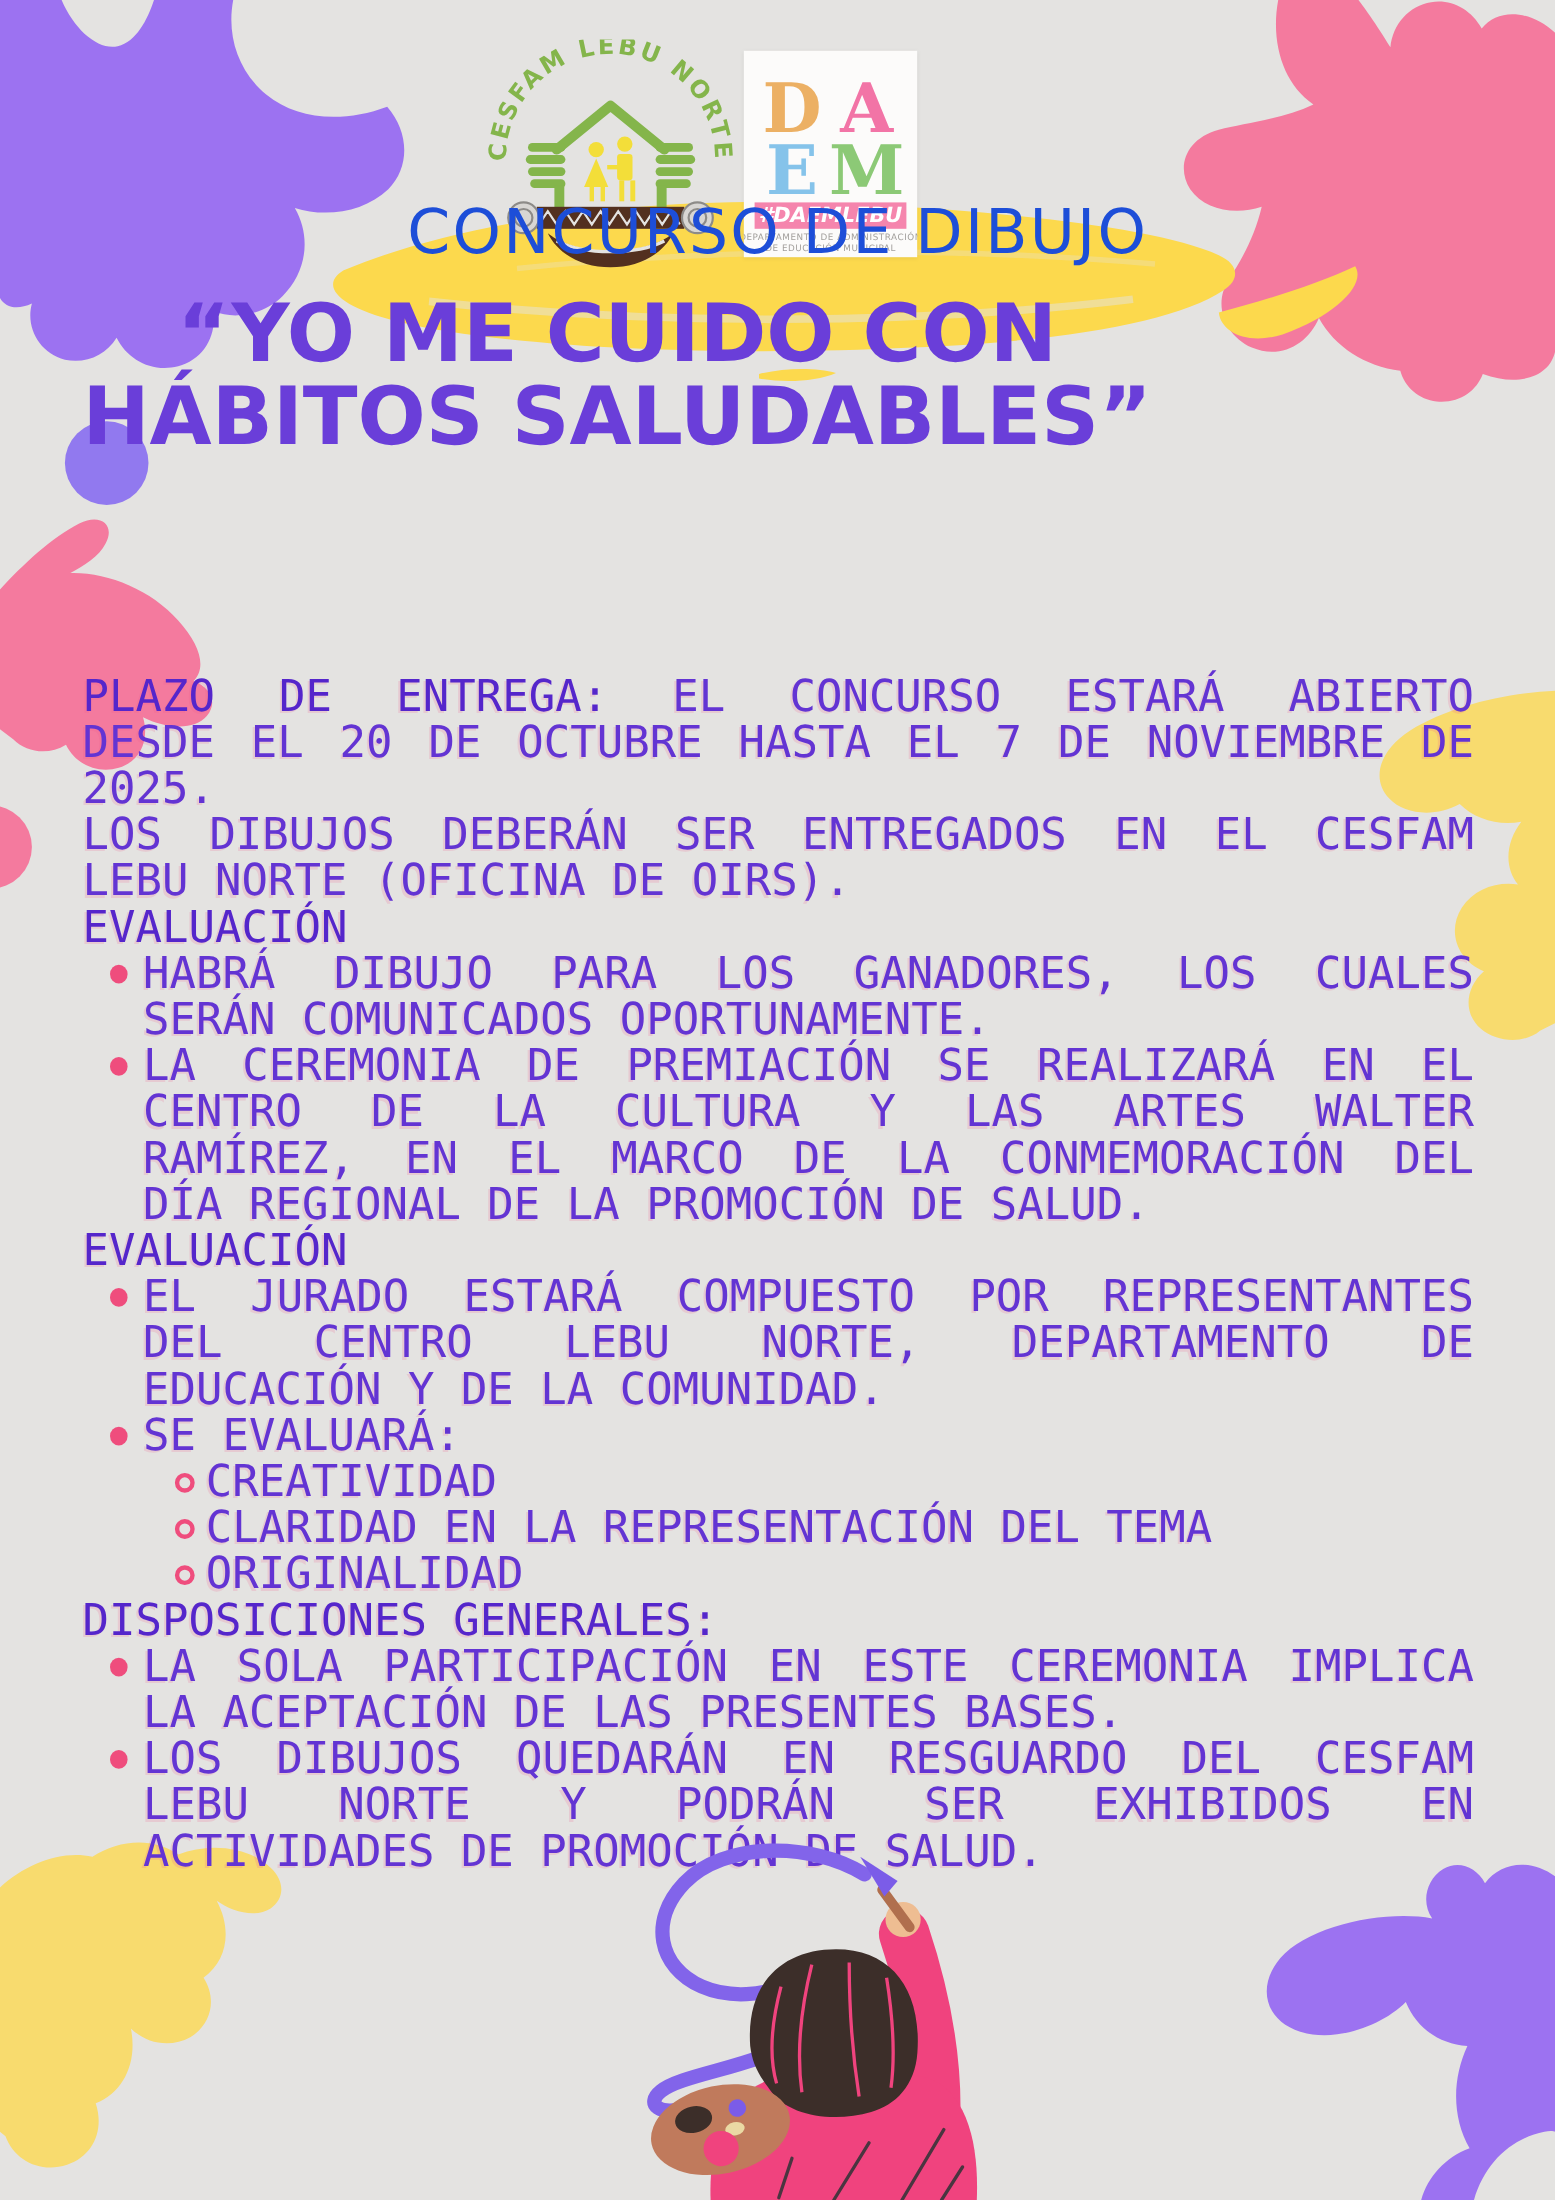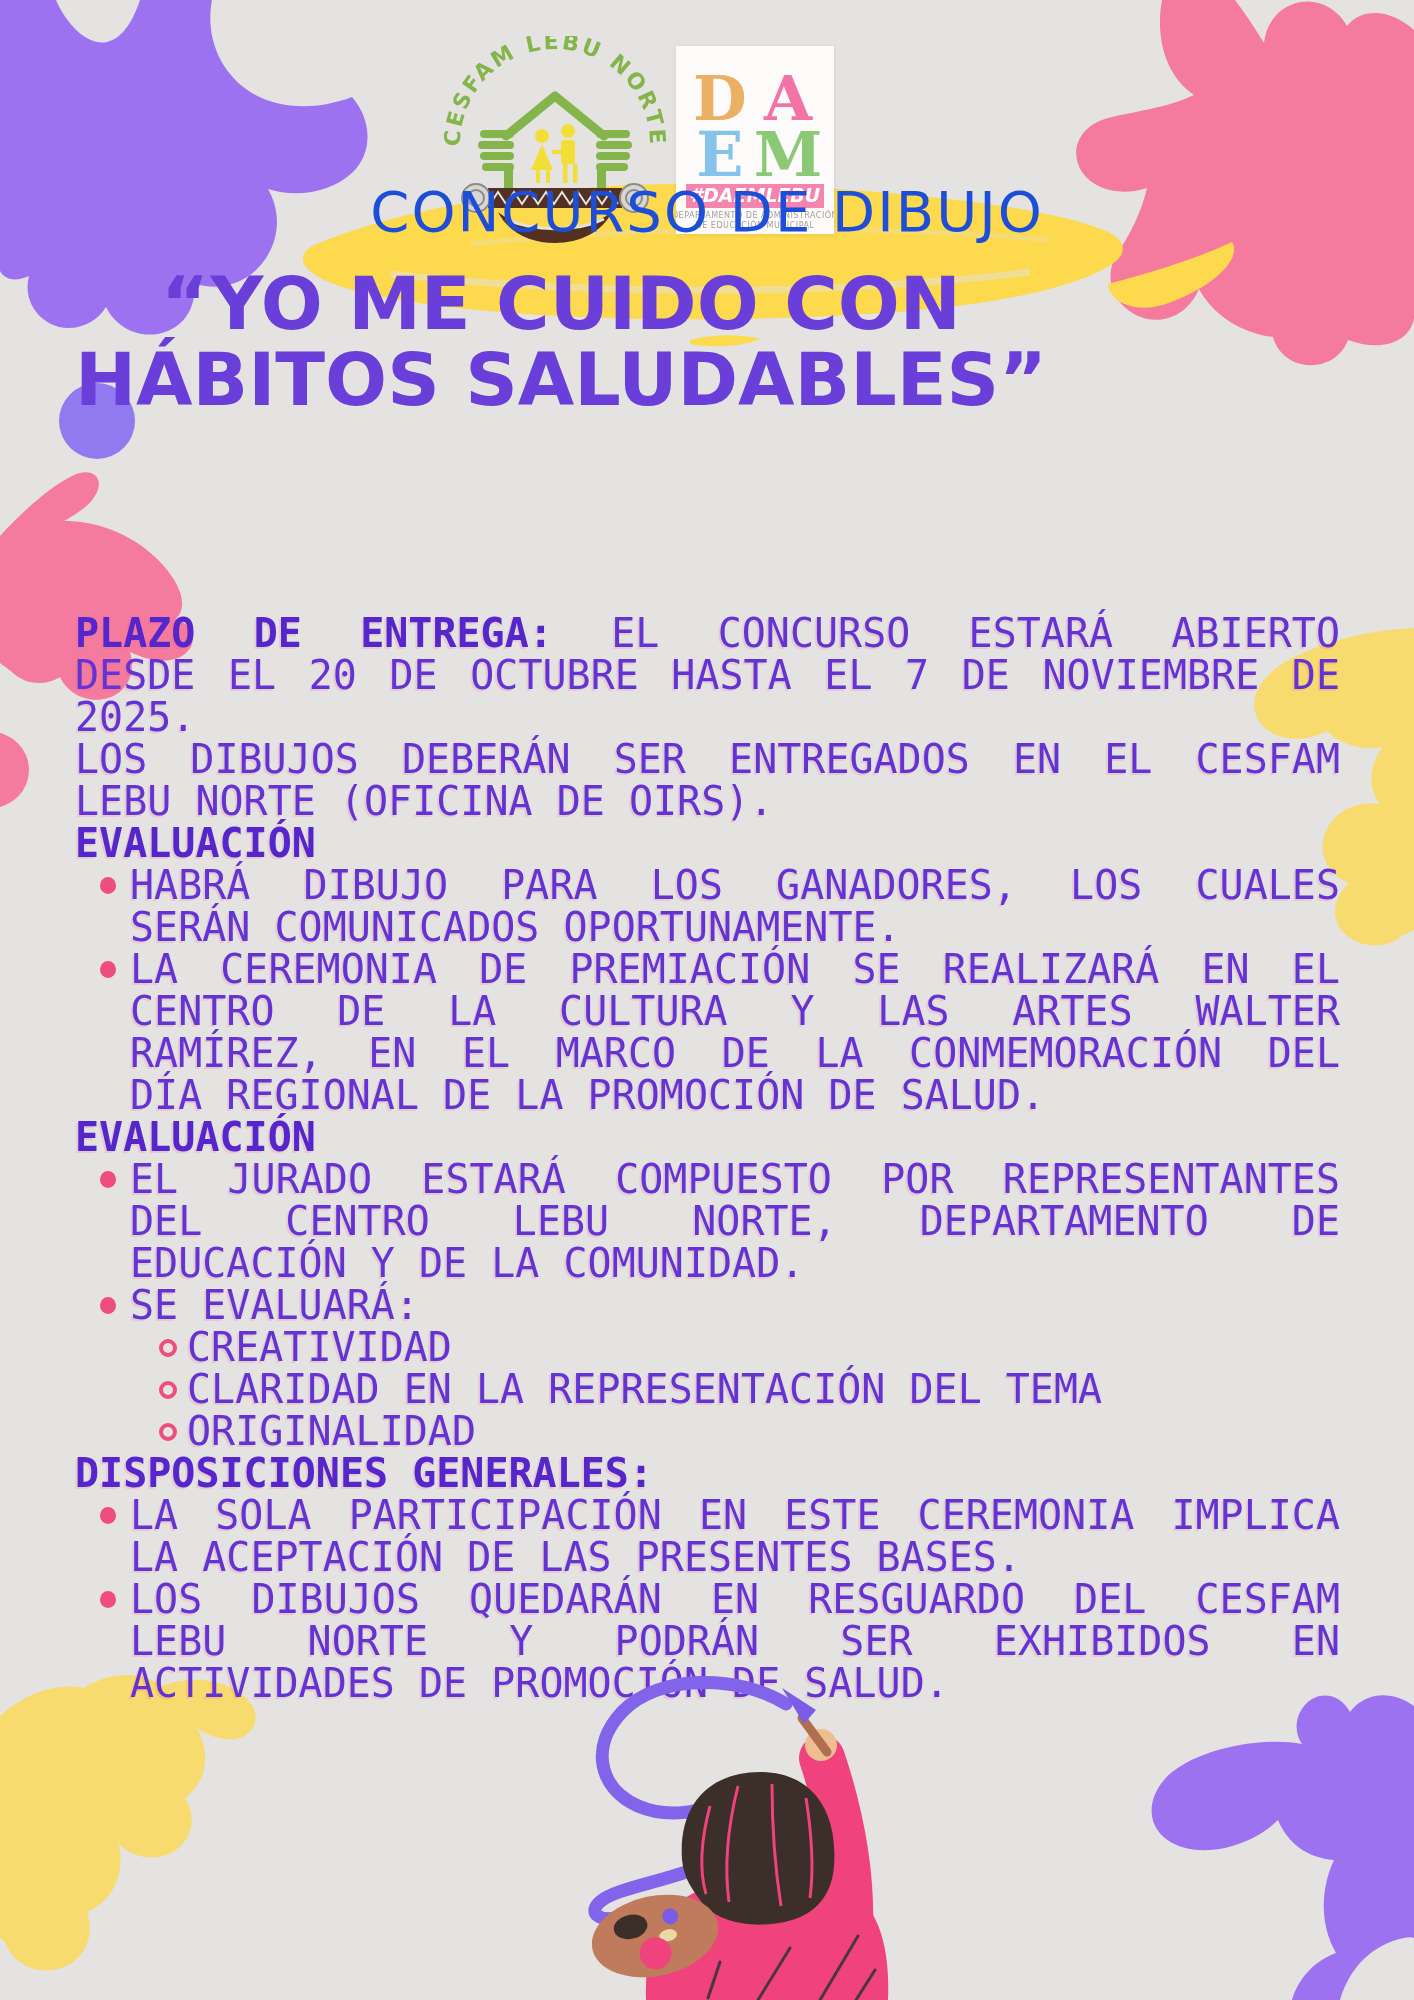--- a/index.html
+++ b/index.html
@@ -30,21 +30,21 @@
   .rules{
     position:absolute;left:75px;top:612px;width:1265px;
     color:#6334d3;
     font-family:"DejaVu Sans Mono","Liberation Mono",monospace;
     text-shadow:-2px 2px 0 rgba(240,90,140,0.18);
   }
   .line{position:relative;height:42px;font-size:40px;line-height:42px;}
   .line.j{text-align:justify;text-align-last:justify;}
   .line.i1{padding-left:55px;}
   .line.i2{padding-left:112px;}
-  .line.h, .lead{font-weight:bold;color:#5526cb;}
+  .line.h, .lead{font-weight:normal;color:#5526cb;}
   .dot{position:absolute;left:25px;top:13px;width:16px;height:17px;border-radius:50%;background:#ef4d7d;}
   .ring{position:absolute;left:84px;top:13px;width:10px;height:10px;border-radius:50%;border:4px solid #ef4d7d;background:transparent;}
   .girl-svg{position:absolute;left:420px;top:1648px;}
 </style>
 </head>
 <body>
 
 <div class="poster">
 
   <svg class="splat" style="left:0;top:0" width="400" height="345" viewBox="0 0 400 345">

